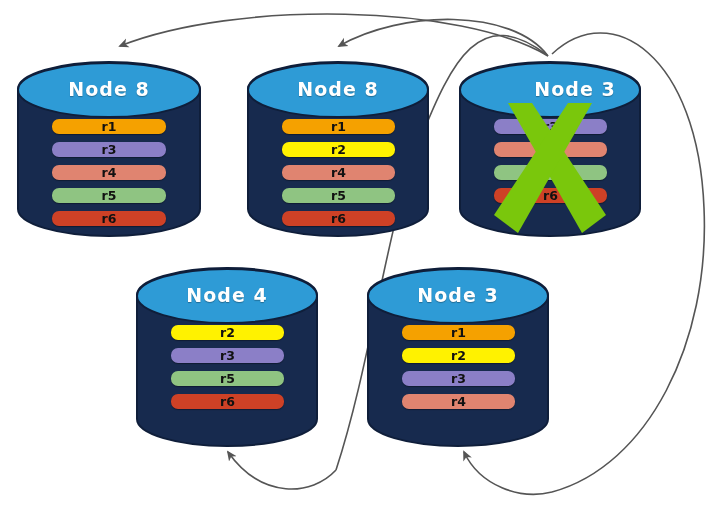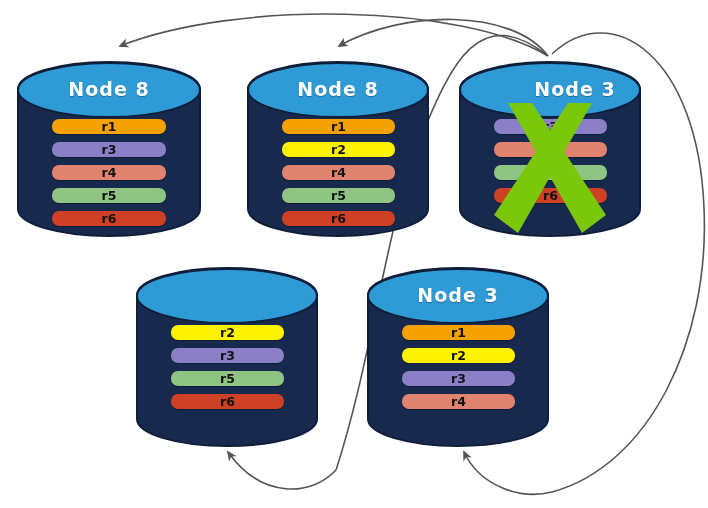--- a/index.html
+++ b/index.html
@@ -100,20 +100,21 @@
         <svg class="xmark" width="112" height="130" viewBox="0 0 112 130" style="left: 35px; top: 41px;">
           <path d="M 14 0 L 38 0 L 112 112 L 88 130 Z" fill="#7AC70C"></path>
           <path d="M 98 0 L 74 0 L 0 112 L 24 130 Z" fill="#7AC70C"></path>
         </svg>
       </div>
       <div class="node" style="left: 136px; top: 268px; width: 182px; height: 180px;">
         <svg width="182" height="180" viewBox="0 0 182 180">
           <path d="M 1 27 L 1 151 A 90 27 0 0 0 181 151 L 181 27 A 90 27 0 0 0 1 27 Z" fill="#172A4E" stroke="#0F1E3A" stroke-width="2"></path>
           <ellipse cx="91" cy="28" rx="90" ry="27" fill="#2E9BD6" stroke="#0F1E3A" stroke-width="2"></ellipse>
         </svg>
+        <div class="node-label" style="top: 16px;">Node  4</div>
         <div class="rec" style="left: 35px; top: 57px; width: 113px; background: rgb(255, 242, 0);">r2</div>
         <div class="rec" style="left: 35px; top: 80px; width: 113px; background: rgb(139, 127, 199);">r3</div>
         <div class="rec" style="left: 35px; top: 103px; width: 113px; background: rgb(143, 196, 130);">r5</div>
         <div class="rec" style="left: 35px; top: 126px; width: 113px; background: rgb(206, 65, 38);">r6</div>
       </div>
       <div class="node" style="left: 367px; top: 268px; width: 182px; height: 180px;">
         <svg width="182" height="180" viewBox="0 0 182 180">
           <path d="M 1 27 L 1 151 A 90 27 0 0 0 181 151 L 181 27 A 90 27 0 0 0 1 27 Z" fill="#172A4E" stroke="#0F1E3A" stroke-width="2"></path>
           <ellipse cx="91" cy="28" rx="90" ry="27" fill="#2E9BD6" stroke="#0F1E3A" stroke-width="2"></ellipse>
         </svg>

